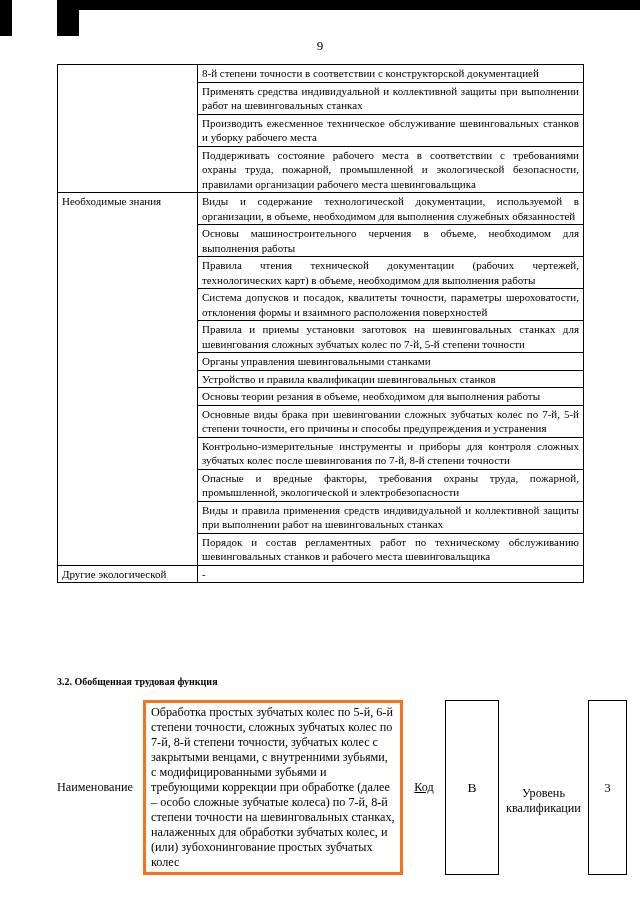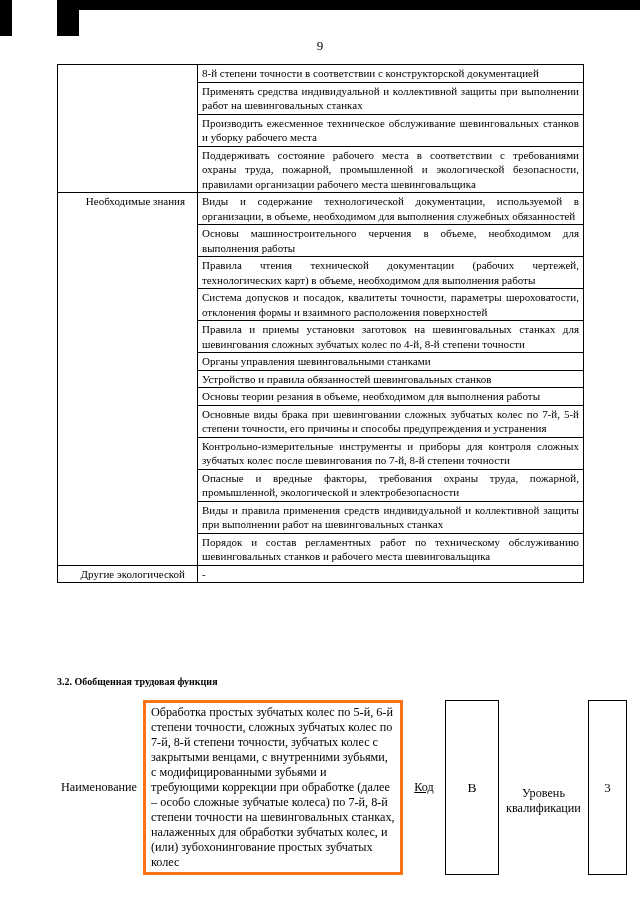--- a/index.html
+++ b/index.html
@@ -35,21 +35,21 @@
     line-height: 14.5px;
   }
   .req-table td {
     border: 1px solid #000;
     vertical-align: top;
     padding: 1px 4px;
   }
   .req-table td.label-cell {
     width: 140px;
     padding-right: 12px;
-    text-align: right;
+    text-align: left;
   }
   .req-table td.content-cell {
     text-align: justify;
   }
 
   .section-heading {
     position: absolute;
     top: 676px; left: 57px;
     font-size: 10px;
     font-weight: bold;
@@ -62,21 +62,21 @@
     width: 570px;
     display: flex;
     align-items: stretch;
     font-size: 12.2px;
     line-height: 15px;
   }
   .gtf-name-label {
     width: 86px;
     align-self: center;
     padding-right: 6px;
-    text-align: right;
+    text-align: left;
   }
   .gtf-name-box {
     width: 260px;
     border: 3px solid #f97316;
     padding: 2px 5px;
     text-align: left;
   }
   .gtf-code-label {
     width: 42px;
     align-self: center;
@@ -141,27 +141,27 @@
       <tr>
         <td class="content-cell">Основы машиностроительного черчения в объеме, необходимом для выполнения работы</td>
       </tr>
       <tr>
         <td class="content-cell">Правила чтения технической документации (рабочих чертежей, технологических карт) в объеме, необходимом для выполнения работы</td>
       </tr>
       <tr>
         <td class="content-cell">Система допусков и посадок, квалитеты точности, параметры шероховатости, отклонения формы и взаимного расположения поверхностей</td>
       </tr>
       <tr>
-        <td class="content-cell">Правила и приемы установки заготовок на шевинговальных станках для шевингования сложных зубчатых колес по 4-й, 8-й степени точности</td>
+        <td class="content-cell">Правила и приемы установки заготовок на шевинговальных станках для шевингования сложных зубчатых колес по 7-й, 5-й степени точности</td>
       </tr>
       <tr>
         <td class="content-cell">Органы управления шевинговальными станками</td>
       </tr>
       <tr>
-        <td class="content-cell">Устройство и правила обязанностей шевинговальных станков</td>
+        <td class="content-cell">Устройство и правила квалификации шевинговальных станков</td>
       </tr>
       <tr>
         <td class="content-cell">Основы теории резания в объеме, необходимом для выполнения работы</td>
       </tr>
       <tr>
         <td class="content-cell">Основные виды брака при шевинговании сложных зубчатых колес по 7-й, 5-й степени точности, его причины и способы предупреждения и устранения</td>
       </tr>
       <tr>
         <td class="content-cell">Контрольно-измерительные инструменты и приборы для контроля сложных зубчатых колес после шевингования по 7-й, 8-й степени точности</td>
       </tr>

